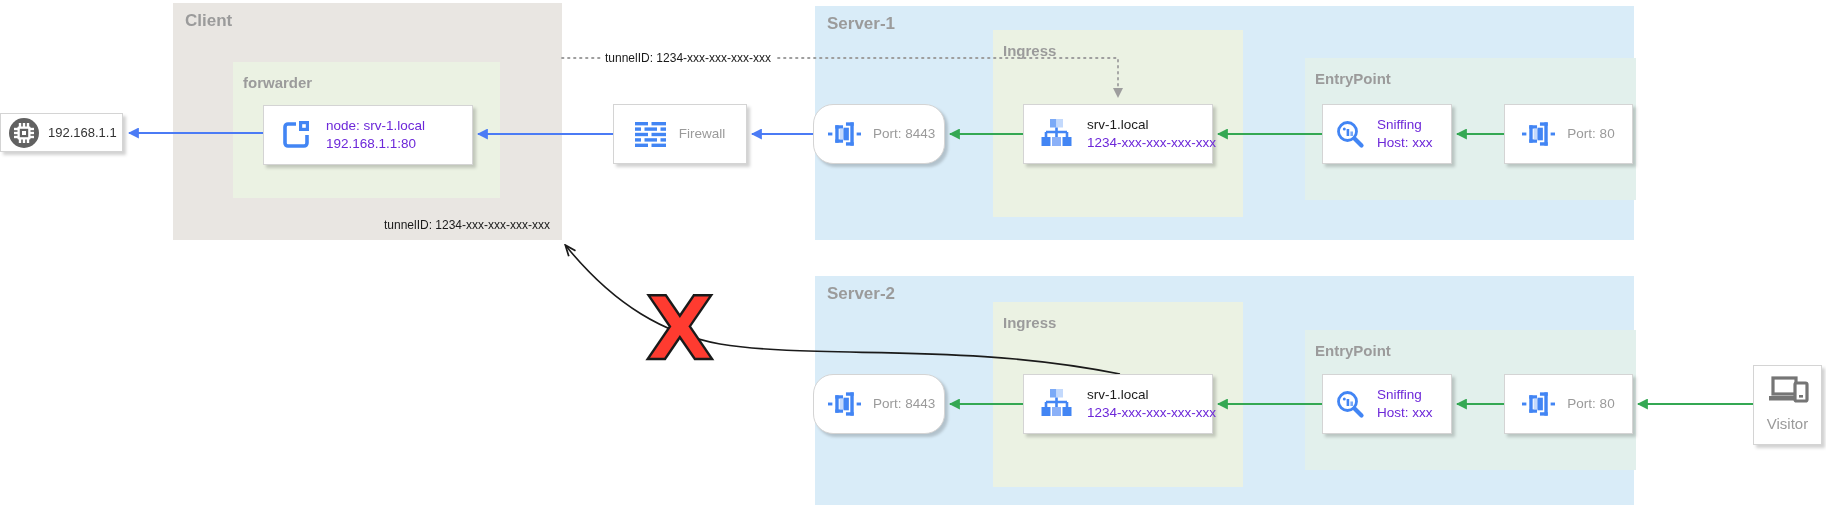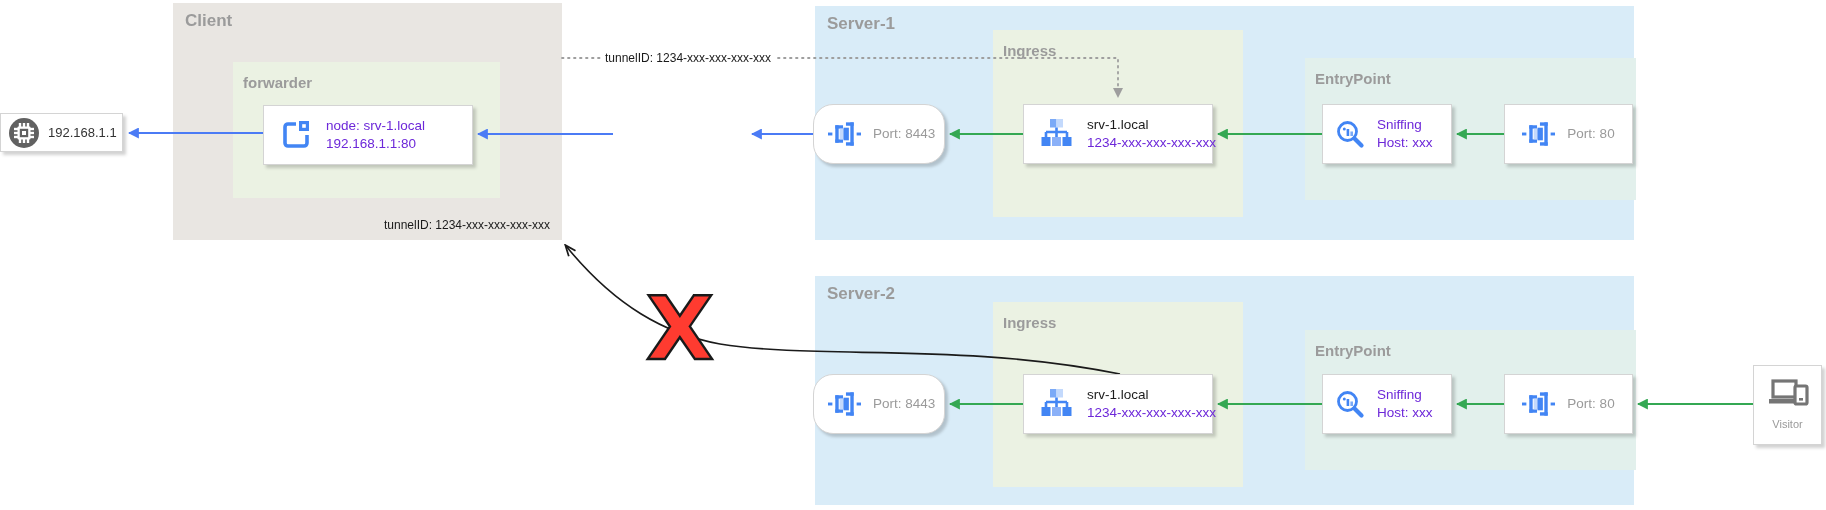--- a/index.html
+++ b/index.html
@@ -38,21 +38,21 @@
   #firewall-node{left:613px;top:104px;width:134px;height:60px;justify-content:center;gap:13px;padding:0 8px;}
   #port8443-1-node,#port8443-2-node{left:813px;width:132px;height:60px;justify-content:space-between;padding:0 14px;border-radius:20px;}
   #port8443-1-node{top:104px;} #port8443-2-node{top:374px;}
   #srv1-node,#srv2-node{left:1023px;width:190px;height:60px;padding:0 15px;gap:13px;}
   #srv1-node{top:104px;} #srv2-node{top:374px;}
   #sniffing1-node,#sniffing2-node{left:1322px;width:130px;height:60px;padding:0 12px;gap:11px;}
   #sniffing1-node{top:104px;} #sniffing2-node{top:374px;}
   #port80-1-node,#port80-2-node{left:1504px;width:129px;height:60px;justify-content:center;padding:0 14px;}
   #port80-1-node{top:104px;} #port80-2-node{top:374px;}
   #visitor-node{left:1753px;top:365px;width:69px;height:80px;flex-direction:column;justify-content:center;gap:6px;padding:4px;}
-  #visitor-node .nlabel{font-size:11px;}
+  #visitor-node .nlabel{font-size:15px;}
 
   
   .tunnel-label{position:absolute;z-index:4;font-size:12px;color:#1a1a1a;white-space:nowrap;}
   #tunnel-top-label{left:601px;top:51px;background:#ffffff;padding:0 4px;}
   #tunnel-client-label{left:383px;top:218px;width:168px;text-align:center;}
 </style>
 </head>
 <body>
 
 <div id="canvas">
@@ -150,20 +150,39 @@
         <rect x="19" y="2" width="10" height="10" fill="#4285f4"></rect>
         <rect x="22.2" y="5.2" width="3.6" height="3.6" fill="#ffffff"></rect>
       </svg>
     </span>
     <span class="nlabel">
       <span class="sub">node: srv-1.local</span>
       <span class="sub">192.168.1.1:80</span>
     </span>
   </div>
 
+  <div class="node" id="firewall-node">
+    <span class="icon">
+      <svg width="31" height="25" viewBox="0 0 31 25" fill="#4285f4">
+        <rect x="0" y="0" width="13" height="3.4"></rect>
+          <rect x="16.5" y="0" width="14.5" height="3.4"></rect>
+        <rect x="0" y="5.4" width="6" height="3.4"></rect>
+          <rect x="9.5" y="5.4" width="12.5" height="3.4"></rect>
+          <rect x="25.5" y="5.4" width="5.5" height="3.4"></rect>
+        <rect x="0" y="10.8" width="13" height="3.4"></rect>
+          <rect x="16.5" y="10.8" width="14.5" height="3.4"></rect>
+        <rect x="0" y="16.2" width="6" height="3.4"></rect>
+          <rect x="9.5" y="16.2" width="12.5" height="3.4"></rect>
+          <rect x="25.5" y="16.2" width="5.5" height="3.4"></rect>
+        <rect x="0" y="21.6" width="13" height="3.4"></rect>
+          <rect x="16.5" y="21.6" width="14.5" height="3.4"></rect>
+      </svg>
+    </span>
+    <span class="nlabel">Firewall</span>
+  </div>
 
   <div class="node" id="port8443-1-node">
     <span class="icon">
       <svg width="33" height="28" viewBox="0 0 34 28">
         <g fill="#4285f4">
           <rect x="0" y="12.5" width="4.5" height="3"></rect>
           <rect x="7.5" y="5" width="3.5" height="18"></rect>
             <rect x="7.5" y="5" width="8" height="3.5"></rect>
             <rect x="7.5" y="19.5" width="8" height="3.5"></rect>
           <rect x="29.5" y="12.5" width="4.5" height="3"></rect>

